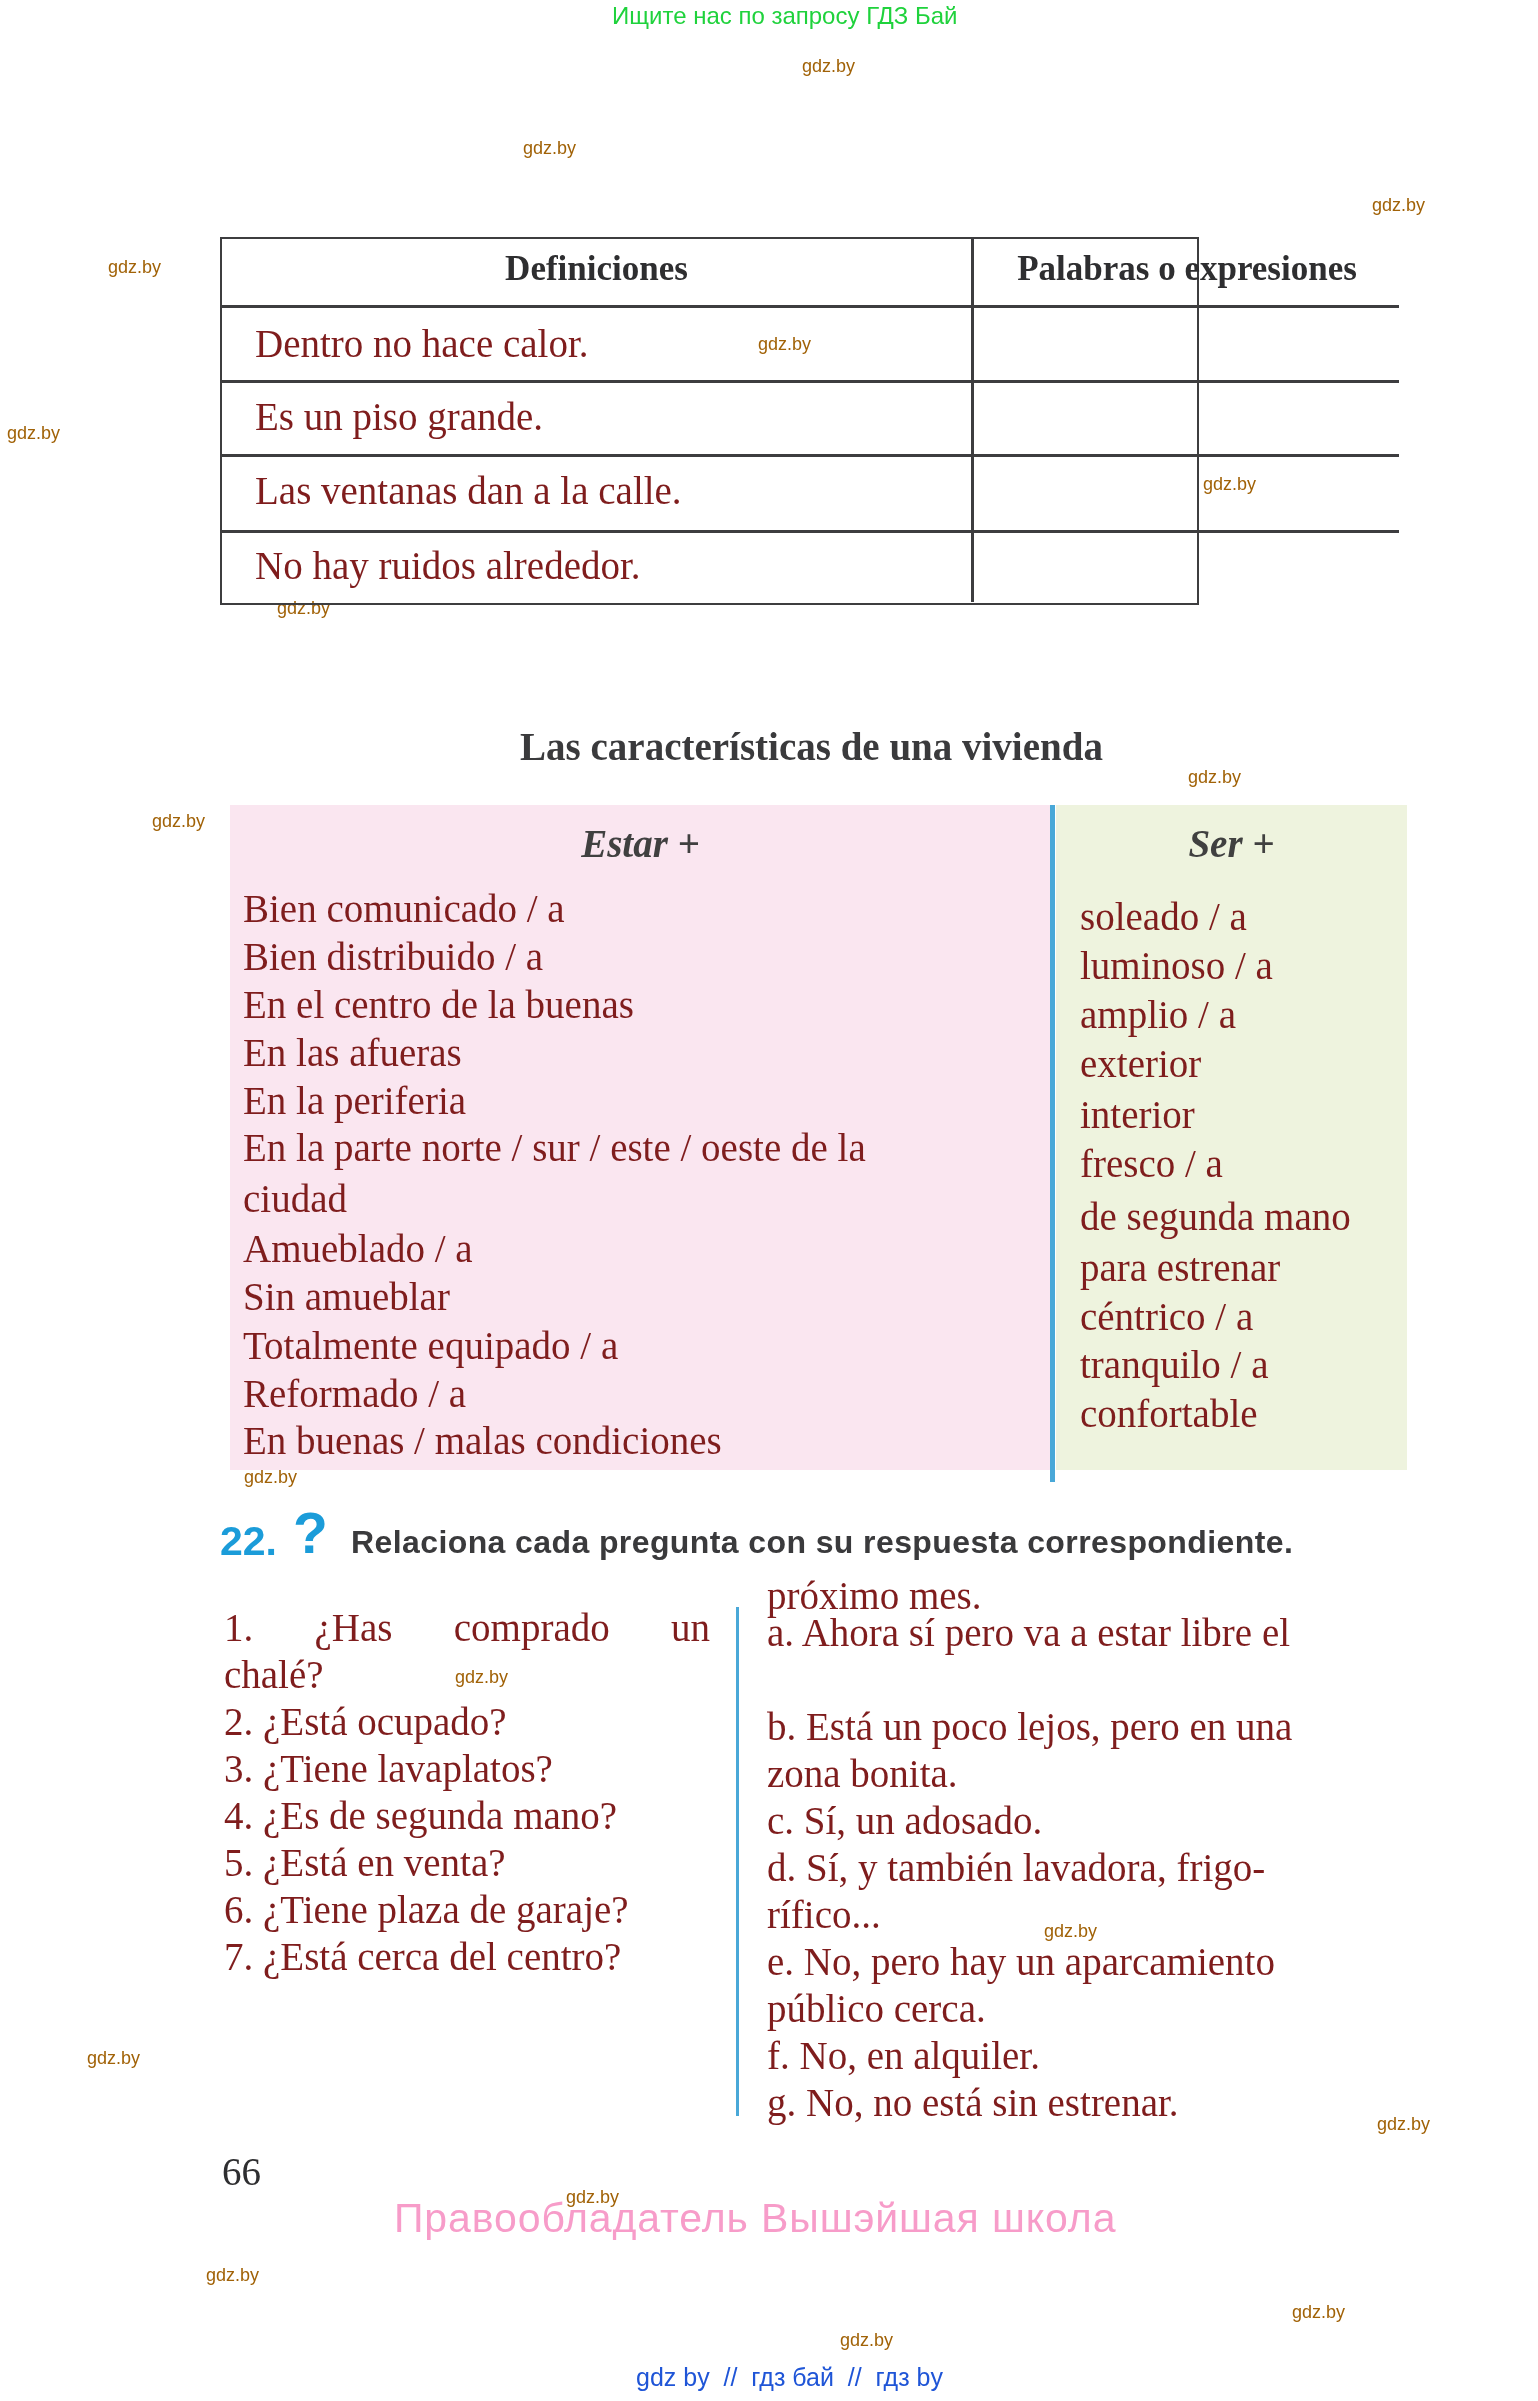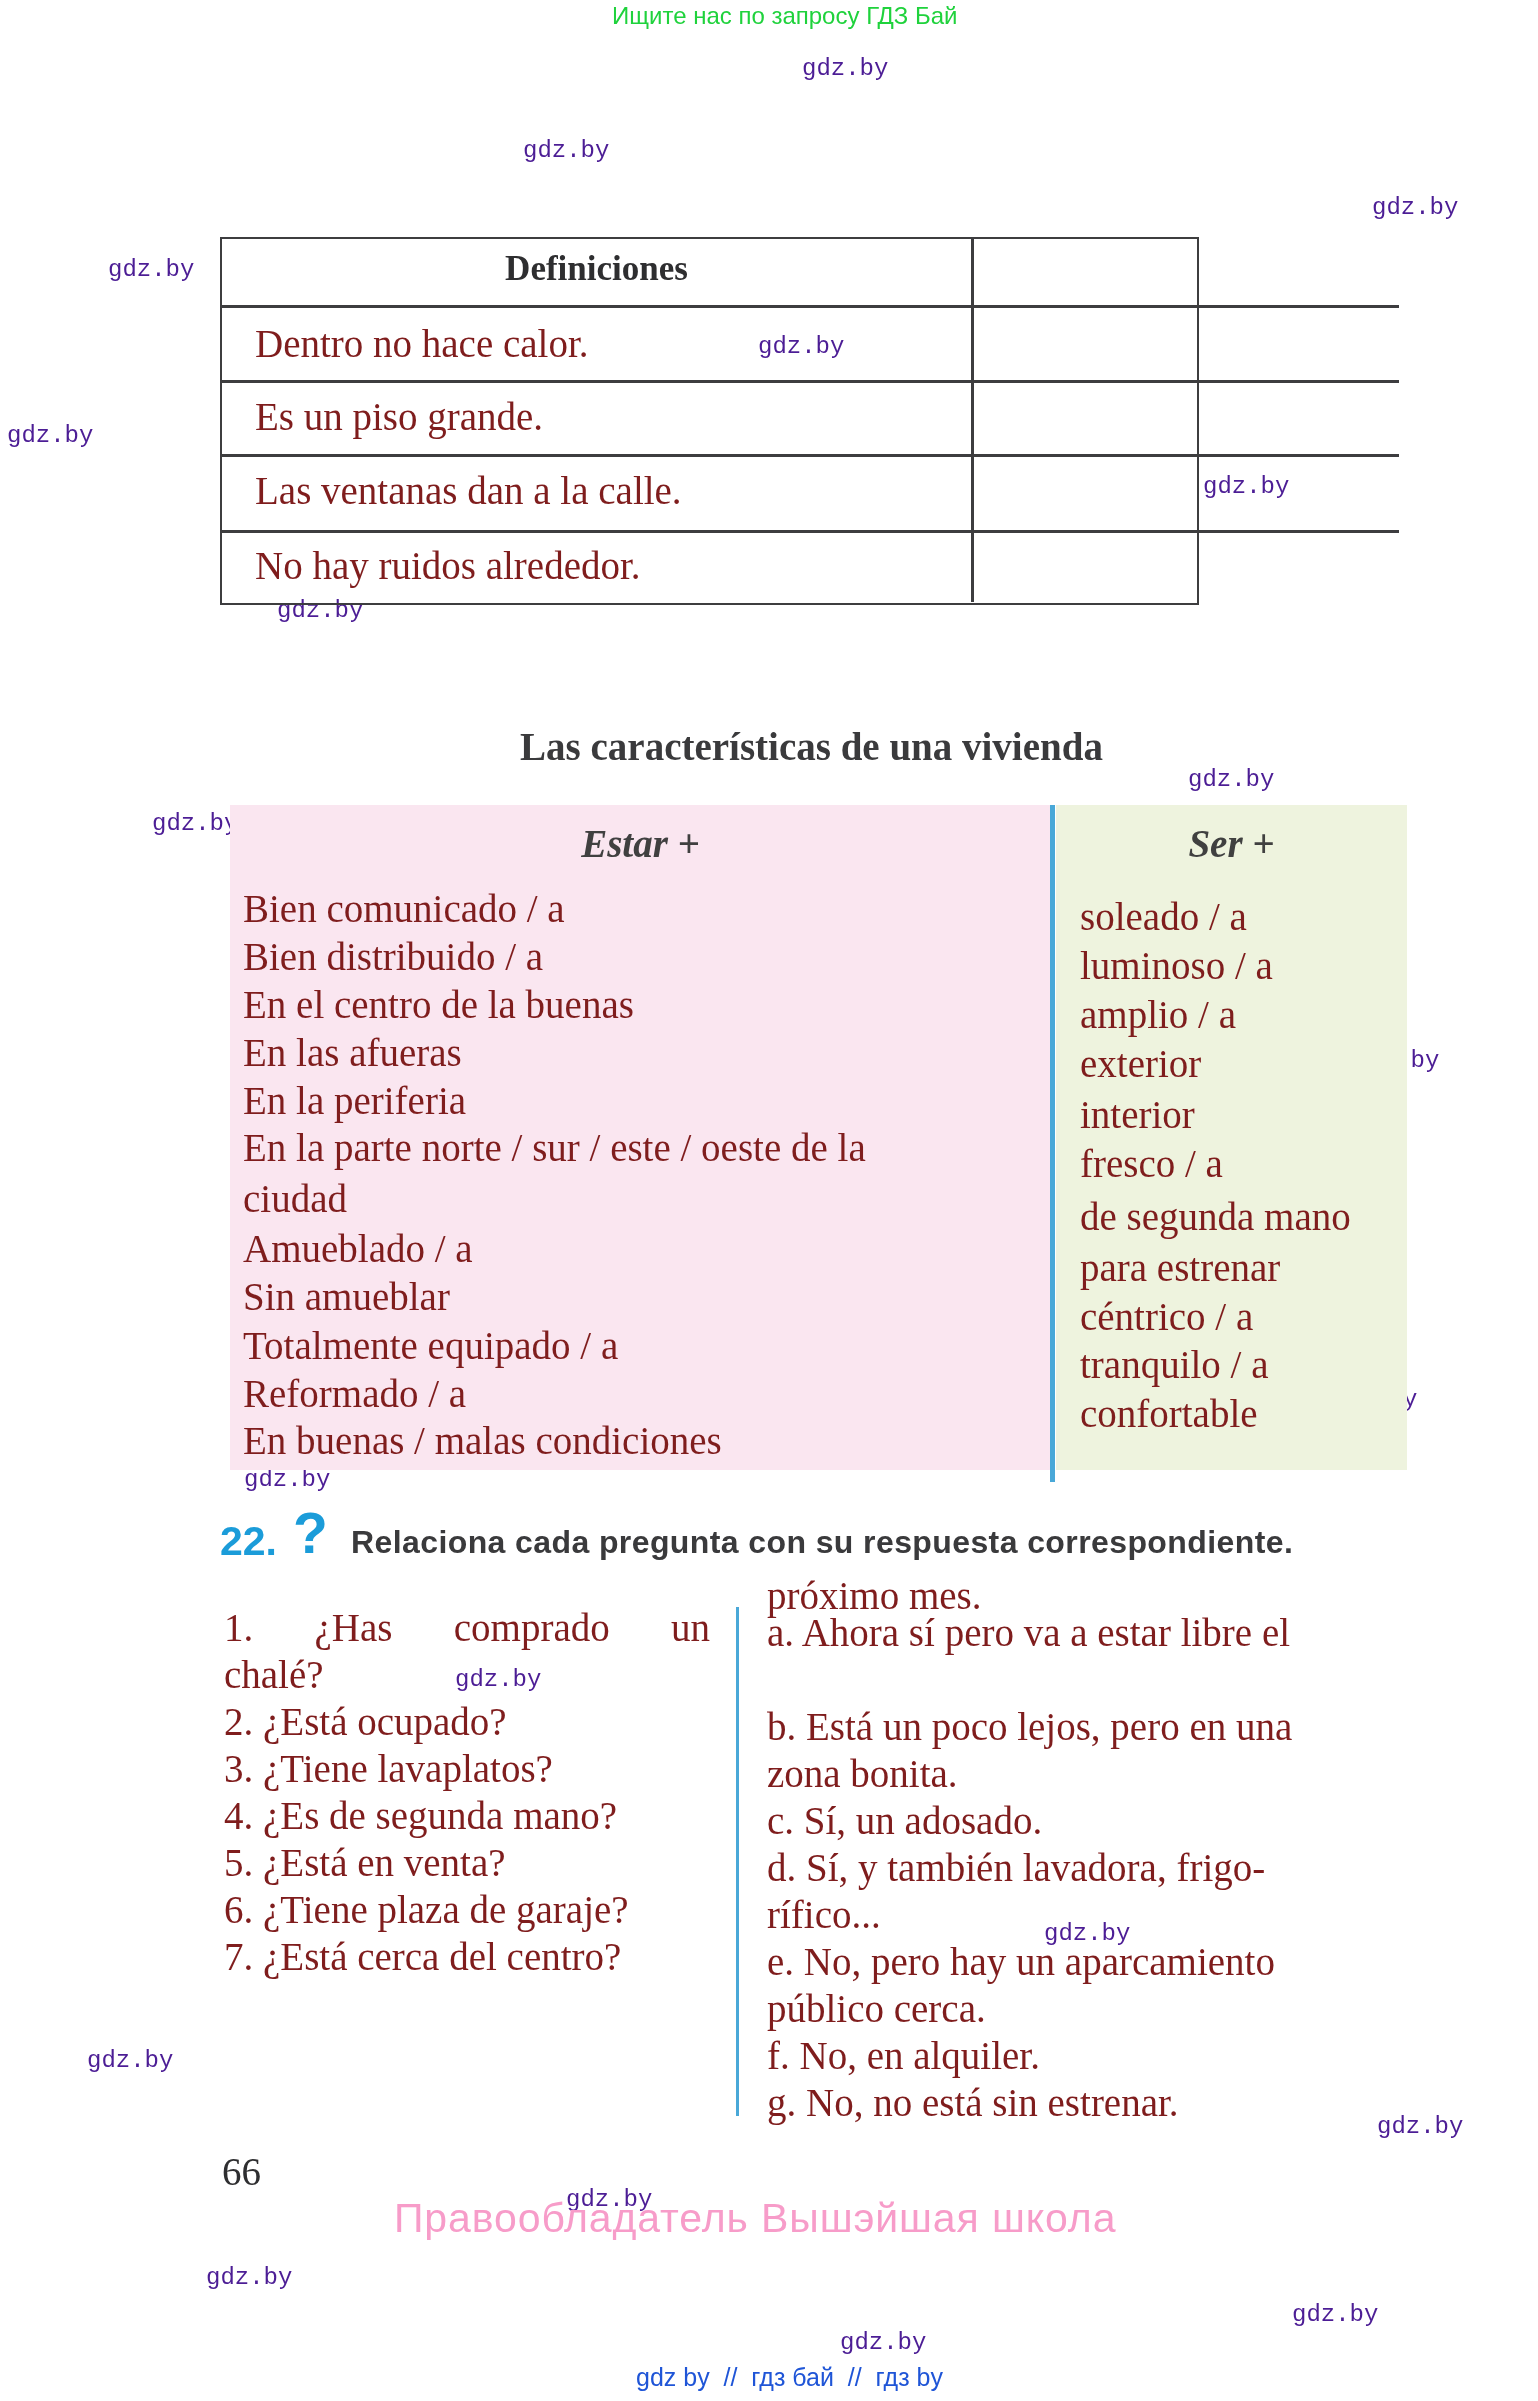--- a/index.html
+++ b/index.html
@@ -1,21 +1,21 @@
 <!DOCTYPE html>
 <html style="font-size:14px"><head>
 <meta charset="utf-8">
 <style>
   html,body{margin:0;padding:0;background:#ffffff;}
   .page{position:relative;width:1539px;height:2401px;background:#ffffff;overflow:hidden;
         font-family:"Liberation Serif", serif;color:#353537;}
   .abs{position:absolute;line-height:1;white-space:pre;}
   .serif{font-family:"Liberation Serif", serif;font-size:39px;color:#7f1d1d;}
   .sans{font-family:"Liberation Sans", sans-serif;}
-  .wm{font-family:Liberation Mono, monospace;font-size:24px;color:#4c1d95;}
+  .wm{font-family:Liberation Sans, sans-serif;font-size:18px;color:#a16207;}
   .promo{font-family:"Liberation Sans", sans-serif;font-size:24px;}
   .tbl-frame{position:absolute;left:220px;top:237px;width:979px;height:368px;
              border:2.7px solid #3d3d3f;box-sizing:border-box;background:transparent;}
   .tline{position:absolute;background:#3d3d3f;}
   .tbl-header{font-weight:bold;font-size:35px;text-align:center;color:#2e2e30;}
   .box{position:absolute;top:805px;height:665px;}
   .box-pink{left:230px;width:821px;}
   .box-green{left:1056px;width:351px;}
   .box-header{font-style:italic;font-weight:bold;font-size:39px;text-align:center;color:#404040;}
   .vdiv{position:absolute;}
@@ -63,20 +63,21 @@
       <div class="abs wm" style="left: 840px; top: 2331px;">gdz.by</div>
     </div>
 
   <div class="tbl-frame">
     <div class="tline" style="left:749px;top:0;width:2.7px;height:363px;"></div>
     <div class="tline" style="left:0;top:66px;width:1177px;height:2.7px;"></div>
     <div class="tline" style="left:0;top:141px;width:1177px;height:2.7px;"></div>
     <div class="tline" style="left:0;top:215px;width:1177px;height:2.7px;"></div>
     <div class="tline" style="left:0;top:291px;width:1177px;height:2.7px;"></div>
     <div class="abs serif tbl-header" style="left:0px;top:12.4px;width:749px;">Definiciones</div>
+    <div class="abs serif tbl-header" style="left:752px;top:12.4px;width:426px;">Palabras o expresiones</div>
     <div id="table-rows">
         <div class="abs serif" style="left: 33px; top: 85px;">Dentro no hace calor.</div>
         <div class="abs serif" style="left: 33px; top: 158px;">Es un piso grande.</div>
         <div class="abs serif" style="left: 33px; top: 232px;">Las ventanas dan a la calle.</div>
         <div class="abs serif" style="left: 33px; top: 307px;">No hay ruidos alrededor.</div>
       </div>
   </div>
 
   <div class="abs serif subtitle" style="left:220px;top:727px;width:1183px;">Las características de una vivienda</div>
 

